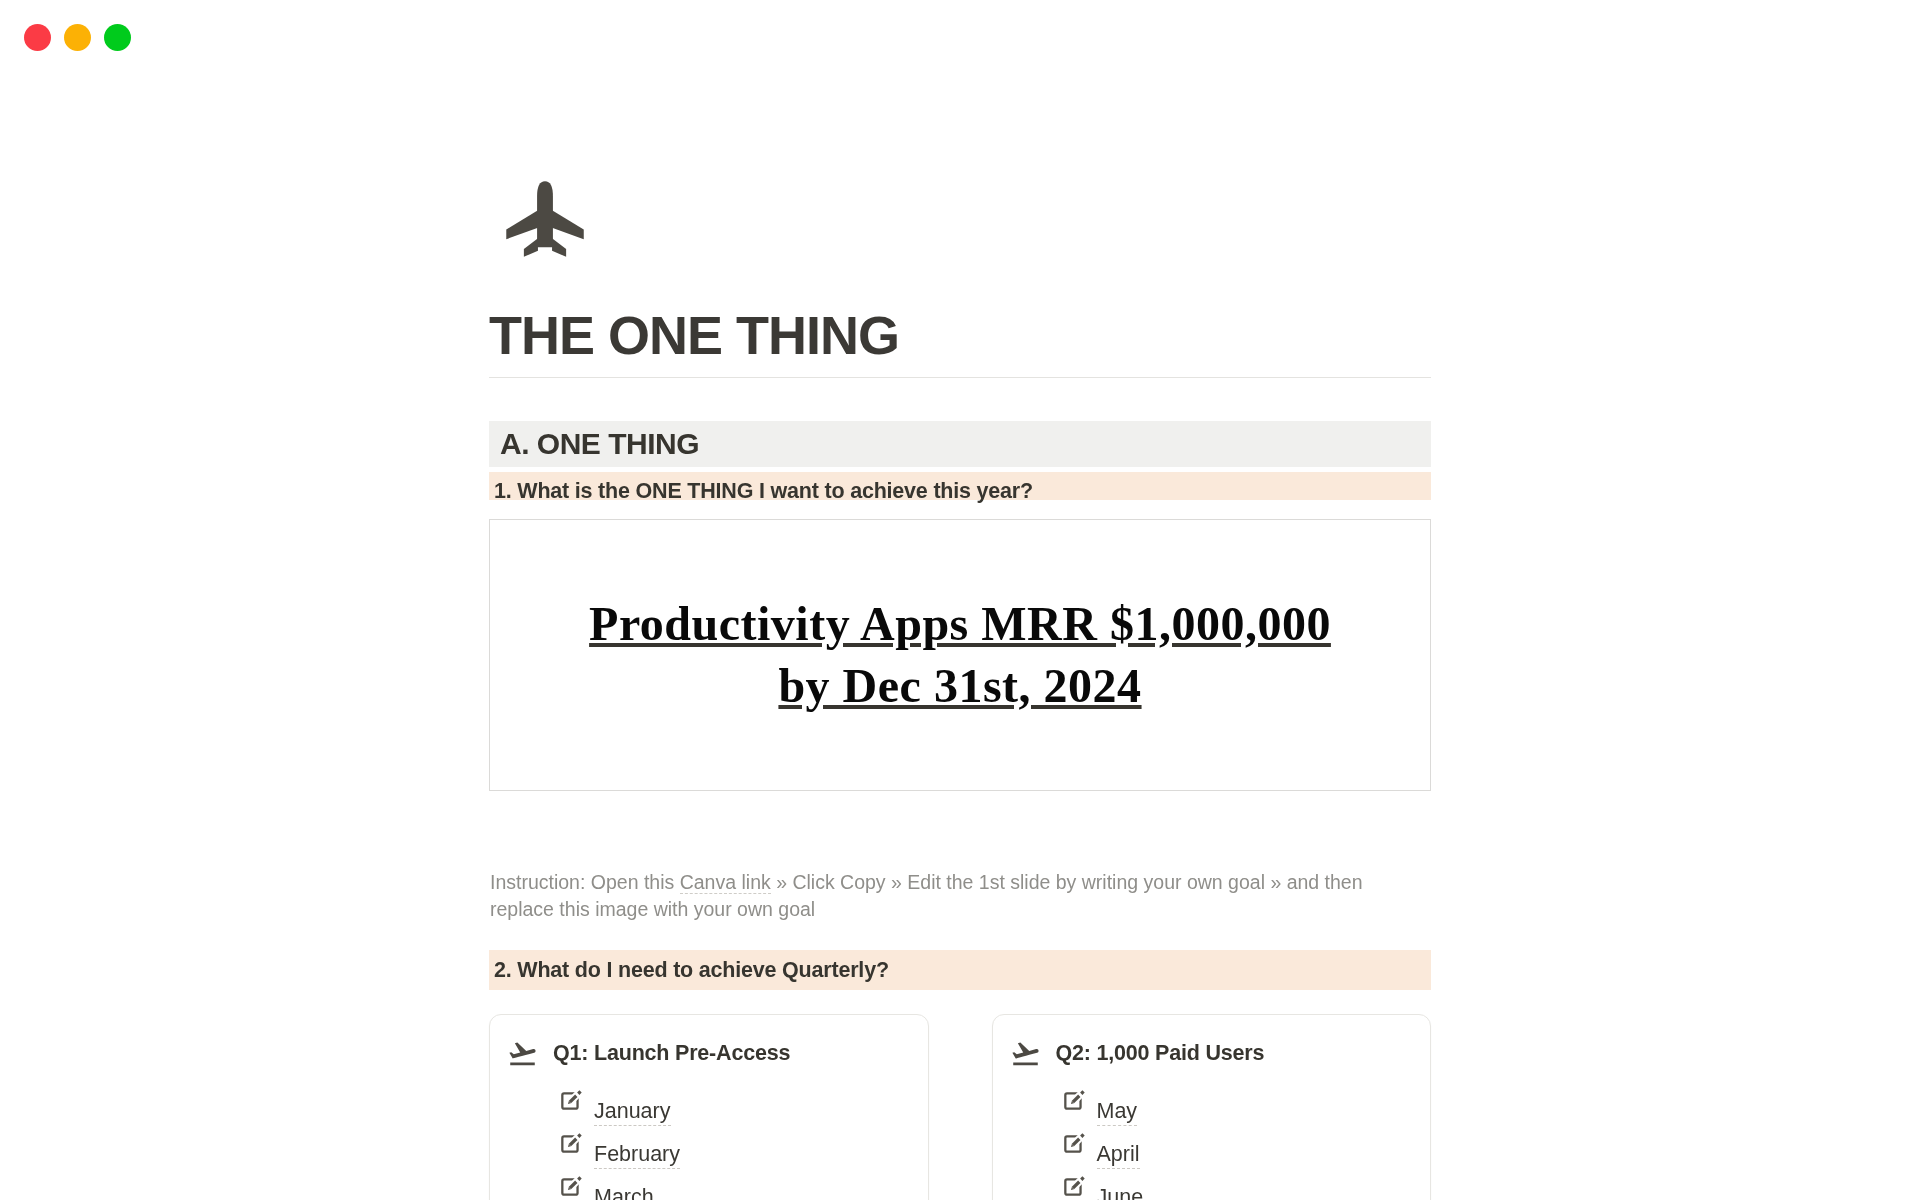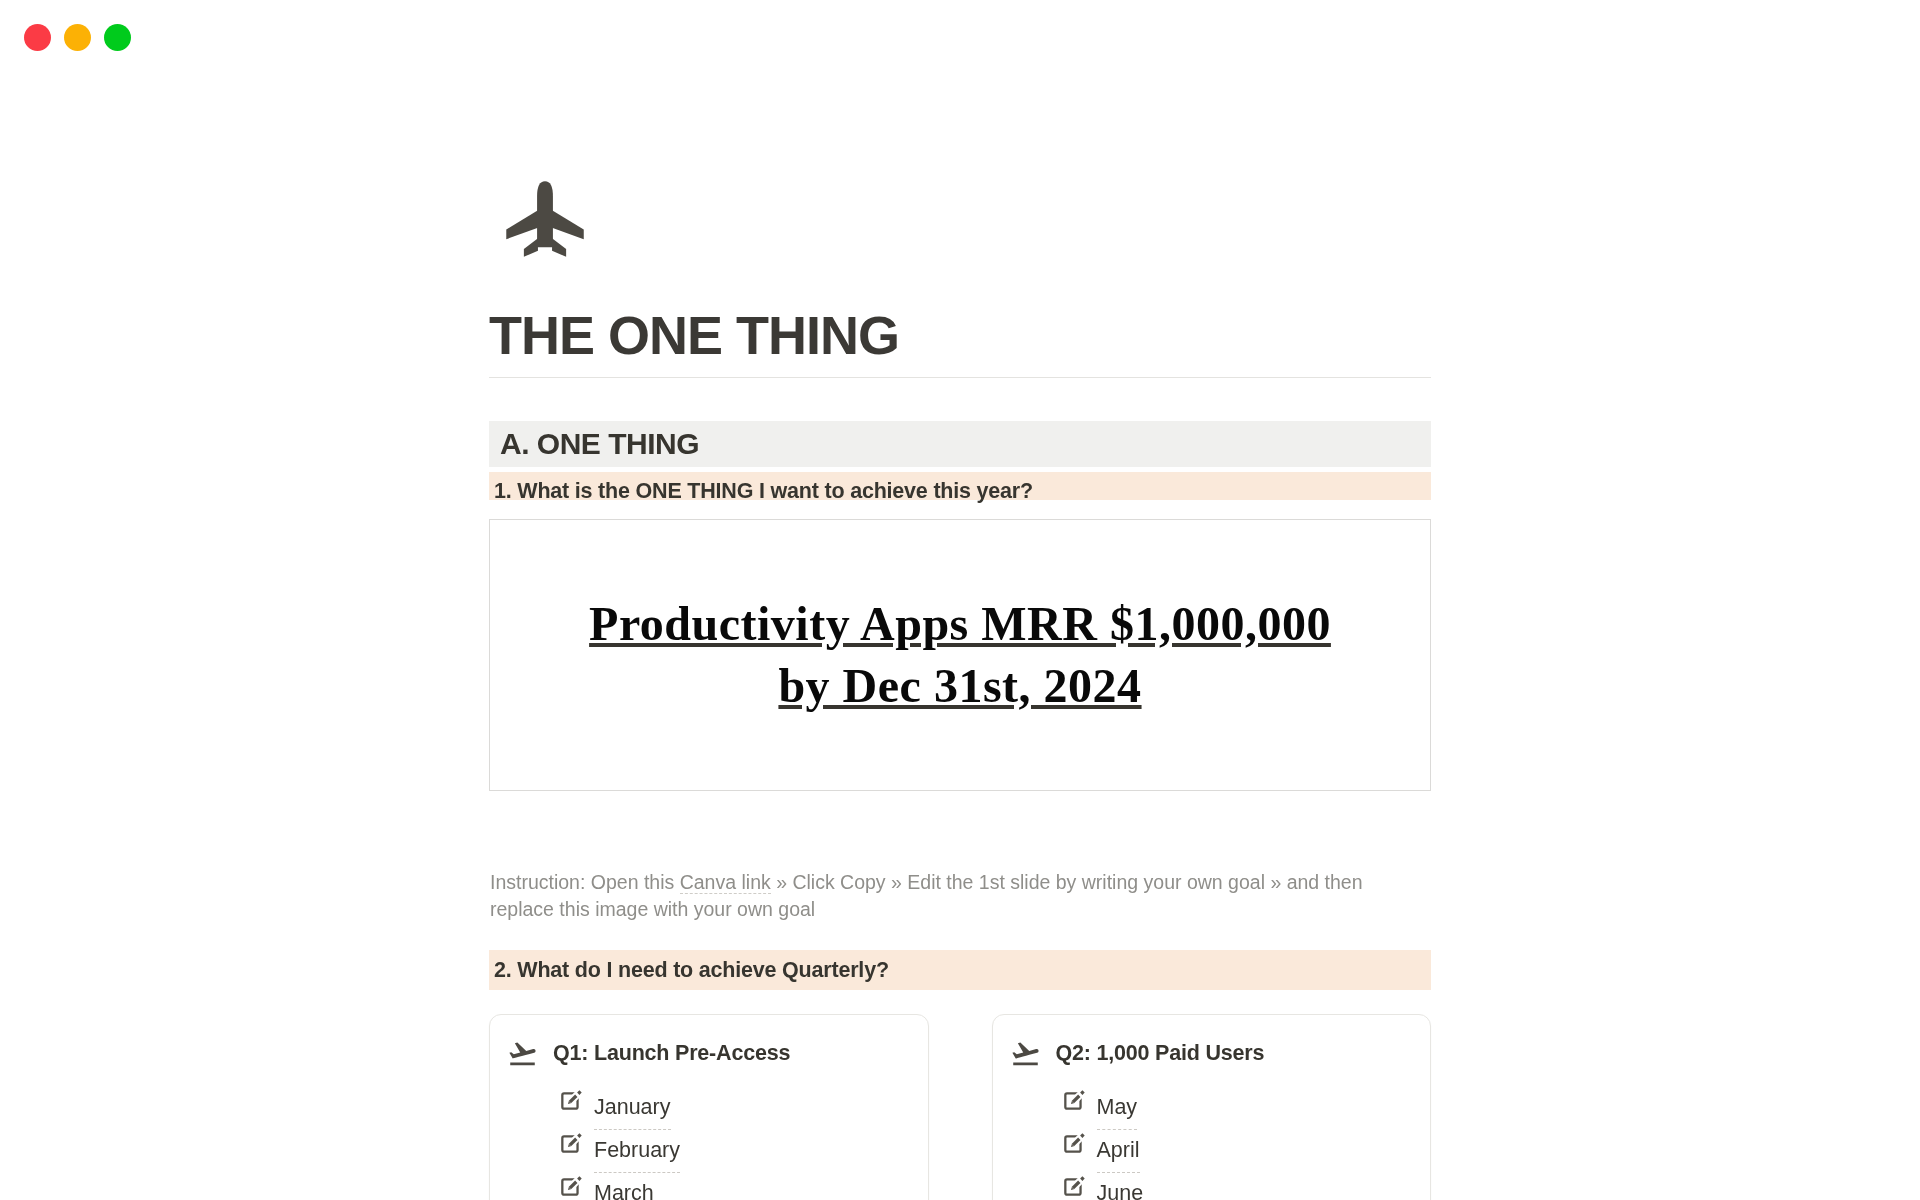--- a/index.html
+++ b/index.html
@@ -45,21 +45,21 @@
   .cards { position:absolute; top:1014px; left:0; width:942px; display:flex; gap:63px; }
   .card { width:440px; height:320px; background:#fff; border:1px solid #E7E6E2;
           border-radius:12px; padding:23px 10px 0 17px; box-shadow:0 1px 2px rgba(0,0,0,0.03); }
   .card-title-row { display:flex; align-items:center; gap:15px; cursor:pointer; }
   .card-title { font-size:21.5px; font-weight:700; letter-spacing:-0.2px; color:#37352F; }
   .takeoff { width:31px; height:31px; flex:0 0 auto; }
   .months { margin-left:52px; margin-top:10px; }
   .month-row { display:flex; align-items:center; gap:10px; height:43px; cursor:pointer; }
   .edit-ic { width:25px; height:25px; flex:0 0 auto; }
   .month-label { font-size:21.5px; color:#3A3833; border-bottom:1.5px dashed #CCC9C4;
-                 padding-bottom:9px;margin-top:24px; }
+                 padding-bottom:1px;margin-top:24px; }
 </style>
 </head>
 <body>
 
 <div class="traffic">
   <div class="dot red"></div>
   <div class="dot yellow"></div>
   <div class="dot green"></div>
 </div>
 

